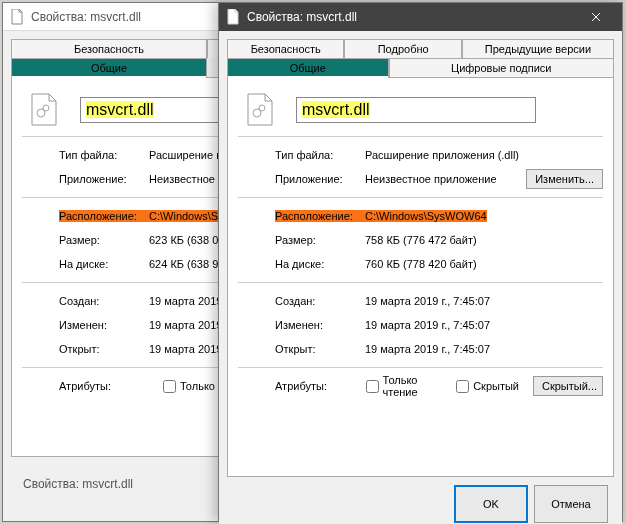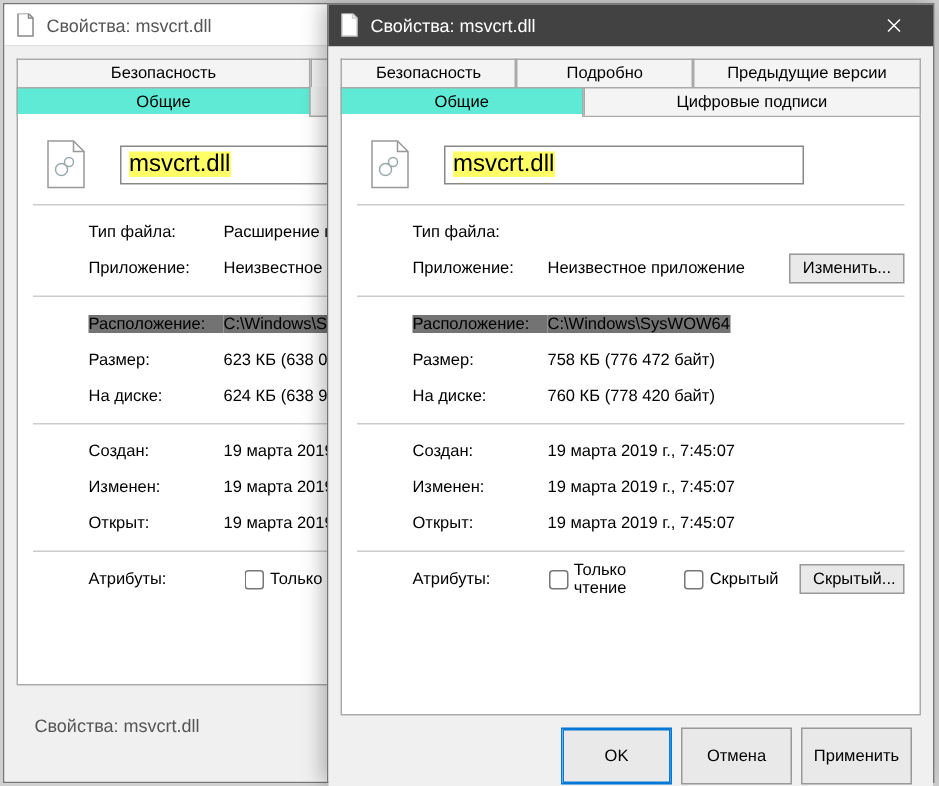--- a/index.html
+++ b/index.html
@@ -12,34 +12,34 @@
   .window.front .titlebar { background: #424242; }
   .titlebar .sysicon { width: 16px; height: 16px; margin-right: 6px; display:flex; align-items:center; justify-content:center; }
   .titlebar .sysicon svg { width:14px; height:16px; }
   .titlebar .title { flex: 1; font-size: 12px; }
   .closebtn { width: 40px; height: 28px; display:flex; align-items:center; justify-content:center; color:#fff; font-size:14px; }
   .body { flex: 1; padding: 8px; background: #f0f0f0; display:flex; flex-direction:column; }
   .tabs { position: relative; }
   .tabrow { display: flex; }
   .tab { border: 1px solid #aaa; border-bottom: none; background: #fdfdfd; padding: 3px 0; font-size: 11px; text-align: center; position: relative; }
   .tab.inactive { background: #f4f4f4; }
-  .tab.active { background: #5eead4; z-index: 2; }
+  .tab.active { background: #0f766e; z-index: 2; }
   .tab.bottomrow.active::after { content:""; position:absolute; left:0; right:0; bottom:-1px; height:2px; background:#fff; }
   .tabpanel { border: 1px solid #aaa; background: #fff; padding: 10px; min-height: 380px; }
   .window.front .tabpanel { min-height: 400px; }
   .filehead { display:flex; align-items:center; gap: 20px; margin: 6px 0 10px 6px; }
   .fileicon { width:32px; height:32px; display:flex; align-items:center; justify-content:center; }
   .fileicon svg { width:30px; height:34px; }
   .filename { border: 1px solid #888; padding: 3px 5px; width: 240px; font-size: 16px; }
   .filename .hl { background: #ffff66; }
   .divider { border: none; border-top: 1px solid #ccc; margin: 6px 0; }
   .row { display:flex; align-items:center; min-height: 24px; font-size: 11px; margin-left: 37px; }
   .row .label { width: 90px; color:#000; }
   .row .value { flex:1; }
-  .row.hl .label, .row.hl .value span { background: #737373; }
+  .row.hl .label, .row.hl .value span { background: #f97316; }
   .btn { border: 1px solid #999; background: #e9e9e9; padding: 3px 8px; font-size: 11px; min-width: 70px; text-align:center; cursor:default; }
   .chk { display:flex; align-items:center; gap:4px; }
   .chk input { width:13px; height:13px; }
   .footer { display:flex; justify-content:flex-end; gap:6px; padding: 8px 6px 6px 6px; }
   .footer .btn { min-width: 74px; padding:12px 6px;}
   .btn.default { border: 1px solid #0078d7; box-shadow: inset 0 0 0 1px #0078d7; }
   .attrrow { display:flex; align-items:center; gap: 14px; }
 </style>
 </head>
 <body>
@@ -175,20 +175,21 @@
               <path d="M20 1v7h7" fill="none" stroke="#999"></path>
               <circle cx="12" cy="20" r="4" fill="none" stroke="#9aa"></circle>
               <circle cx="17" cy="15" r="3" fill="none" stroke="#9aa"></circle>
             </svg>
         </span>
         <div class="filename"><span class="hl">msvcrt.dll</span></div>
       </div>
       <hr class="divider">
       <div class="row">
           <span class="label">Тип файла:</span>
+          <span class="value">Расширение приложения (.dll)</span>
         </div>
       <div class="row">
         <span class="label">Приложение:</span>
         <span class="value">Неизвестное приложение</span>
         <span class="btn">Изменить...</span>
       </div>
       <hr class="divider">
       <div class="row hl">
           <span class="label"><span>Расположение:</span></span>
           <span class="value"><span>C:\Windows\SysWOW64</span></span>
@@ -224,16 +225,15 @@
         <label class="chk">
             <input type="checkbox" style="">
             <span>Скрытый</span>
           </label>
         <span class="btn" style="margin-left:auto">Скрытый...</span>
       </div>
     </div>
     <div class="footer">
       <span class="btn default">OK</span>
       <span class="btn">Отмена</span>
-      <span class="btn">Применить</span>
     </div>
   </div>
 </div>
 
 </body></html>

